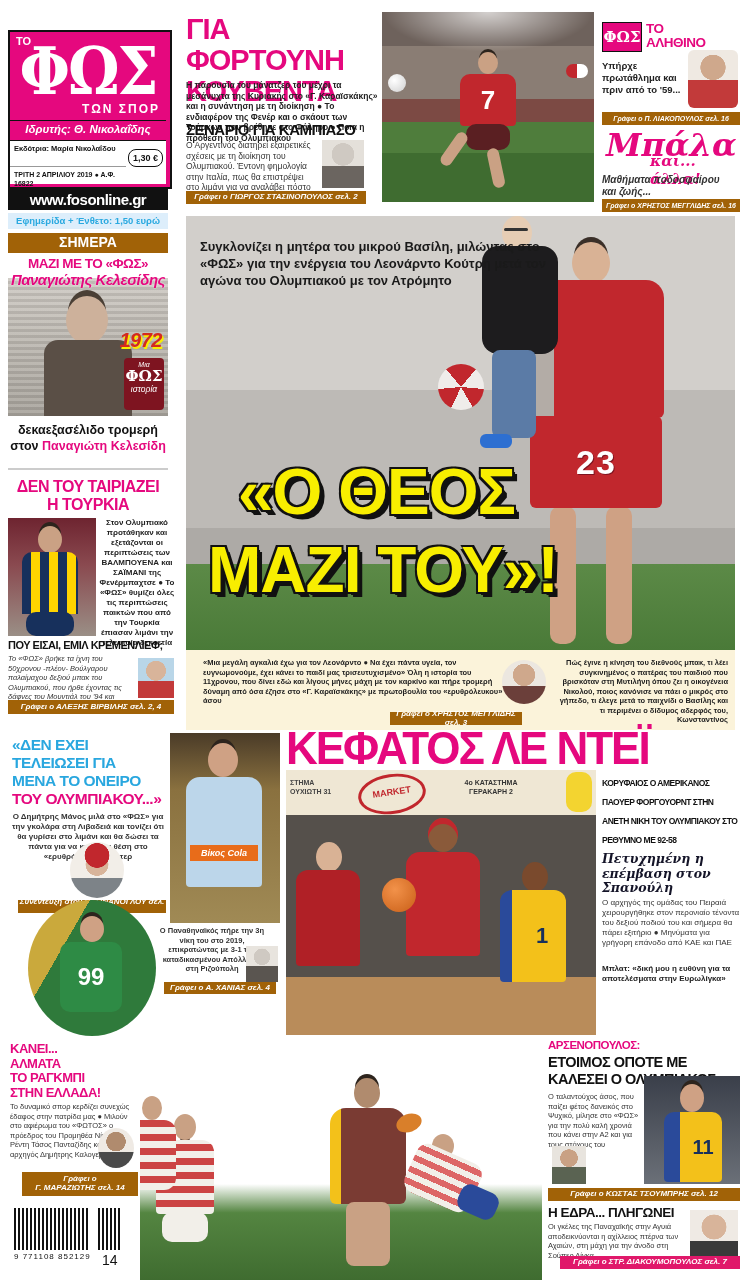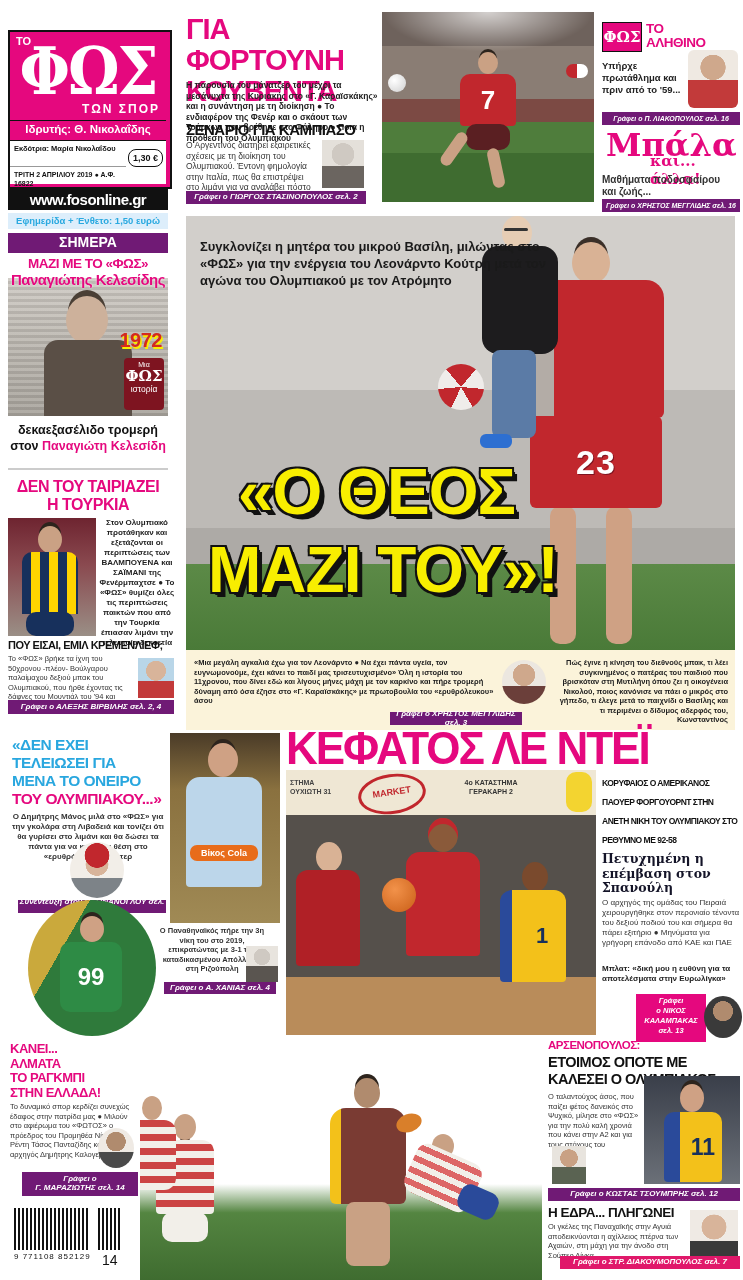--- a/index.html
+++ b/index.html
@@ -1,27 +1,27 @@
 <!DOCTYPE html>
 <html><head>
 <meta charset="utf-8">
 <style>
   html,body{margin:0;padding:0;background:#fff}
   #page{position:relative;width:743px;height:1280px;background:#fff;overflow:hidden;
         font-family:"Liberation Sans",sans-serif;color:#111}
   .abs{position:absolute}
-  .b{font-weight:bold}.i{}.c{text-align:center}.r{text-align:right}
+  .b{font-weight:bold}.i{font-style:italic}.c{text-align:center}.r{text-align:right}
   .hl{font-weight:900;line-height:1.03;letter-spacing:-.5px}
   .mag{color:#e5087e}.cyan{color:#29a7df}
   .t7{font-size:7px;line-height:9px}
   .t75{font-size:7.5px;line-height:9.5px}
   .t8{font-size:8px;line-height:10px}
   .t85{font-size:8.5px;line-height:10.5px}
   .t95{font-size:9.5px;line-height:12px}
-  .bar{background:#701a75;color:#fff;font-weight:bold;font-style:italic;font-size:8px;
+  .bar{background:#a16207;color:#fff;font-weight:bold;font-style:italic;font-size:8px;
        display:flex;align-items:center;justify-content:center;text-align:center;line-height:1.1}
   .photo{position:absolute;overflow:hidden}
   .fig-head{position:absolute;border-radius:50%}
   .fig{position:absolute;border-radius:10px}
   .portrait{position:absolute}
   .serif{font-family:"DejaVu Serif",serif}
   .yellowhead{font-family:"Liberation Sans",sans-serif;font-weight:900;color:#f8ee00;
       text-shadow:3px 3px 0 #111,-2px -2px 0 #111,2px -2px 0 #111,-2px 2px 0 #111,5px 5px 0 #111;
       letter-spacing:-1px;line-height:1}
 </style>
@@ -137,39 +137,39 @@
 
     <div class="fig-head" style="left:252px;top:148px;width:46px;height:46px;z-index:2;background:conic-gradient(#c1272d 0 40deg,#efecea 40deg 95deg,#c1272d 95deg 150deg,#efecea 150deg 205deg,#c1272d 205deg 265deg,#efecea 265deg 320deg,#c1272d 320deg 360deg)"></div>
 
     <div class="abs" style="left:0;bottom:0;width:549px;height:86px;background:linear-gradient(#5c8a47,#4a7a38);z-index:0"></div>
 
     <div class="abs yellowhead" style="left:52px;top:244px;font-size:64px;z-index:5">«Ο ΘΕΟΣ</div>
     <div class="abs yellowhead" style="left:22px;top:322px;font-size:64px;z-index:5">ΜΑΖΙ ΤΟΥ»!</div>
   </div>
 
   <div class="abs" style="left:186px;top:650px;width:549px;height:80px;background:#fbf3da">
-    <div class="abs b t75" style="left:8px;top:8px;width:300px;color:#222">«Μια μεγάλη αγκαλιά έχω για τον Λεονάρντο ● Να έχει πάντα υγεία, τον ευγνωμονούμε, έχει κάνει το παιδί μας τρισευτυχισμένο» Όλη η ιστορία του 11χρονου, που δίνει εδώ και λίγους μήνες μάχη με τον καρκίνο και πήρε τρομερή δύναμη από όσα έζησε στο «Γ. Καραϊσκάκης» με πρωτοβουλία του «ερυθρόλευκου» άσου</div>
+    <div class="abs b t75" style="left:17px;top:8px;width:300px;color:#222">«Μια μεγάλη αγκαλιά έχω για τον Λεονάρντο ● Να έχει πάντα υγεία, τον ευγνωμονούμε, έχει κάνει το παιδί μας τρισευτυχισμένο» Όλη η ιστορία του 11χρονου, που δίνει εδώ και λίγους μήνες μάχη με τον καρκίνο και πήρε τρομερή δύναμη από όσα έζησε στο «Γ. Καραϊσκάκης» με πρωτοβουλία του «ερυθρόλευκου» άσου</div>
     <div class="portrait" style="left:316px;top:10px;width:44px;height:44px;border-radius:50%;background:radial-gradient(circle at 50% 34%,#cfa88c 0 30%,transparent 31%),linear-gradient(#ece7e0 0 60%,#6b3f3a 60% 100%)"></div>
     <div class="abs b t75 r" style="left:368px;top:8px;width:174px;color:#222">Πώς έγινε η κίνηση του διεθνούς μπακ, τι λέει συγκινημένος ο πατέρας του παιδιού που βρισκόταν στη Μυτιλήνη όπου ζει η οικογένεια Νικολού, ποιος κανόνισε να πάει ο μικρός στο γήπεδο, τι έλεγε μετά το παιχνίδι ο Βασίλης και τι περιμένει ο δίδυμος αδερφός του, Κωνσταντίνος</div>
     <div class="abs bar" style="left:204px;top:62px;width:132px;height:13px">Γράφει ο ΧΡΗΣΤΟΣ ΜΕΓΓΛΙΔΗΣ  σελ. 3</div>
   </div>
 
   <div class="abs hl" style="left:12px;top:736px;width:164px;font-size:15.5px;line-height:18px">
     <div class="cyan">«ΔΕΝ ΕΧΕΙ</div>
     <div class="cyan">ΤΕΛΕΙΩΣΕΙ ΓΙΑ</div>
     <div class="cyan">ΜΕΝΑ ΤΟ ΟΝΕΙΡΟ</div>
     <div class="mag">ΤΟΥ ΟΛΥΜΠΙΑΚΟΥ...»</div>
   </div>
   <div class="abs b c t8" style="left:10px;top:812px;width:156px;color:#333">Ο Δημήτρης Μάνος μιλά στο «ΦΩΣ» για την γκολάρα στη Λιβαδειά και τονίζει ότι θα γυρίσει στο λιμάνι και θα δώσει τα πάντα για να κερδίσει θέση στο «ερυθρόλευκο» ρόστερ</div>
   <div class="portrait" style="left:70px;top:842px;width:54px;height:56px;border-radius:50%;background:radial-gradient(circle at 50% 24%,#c1272d 0 24%,transparent 25%),radial-gradient(circle at 50% 40%,#d8b49a 0 26%,transparent 27%),linear-gradient(#f2eee8 0 64%,#7d8388 64% 100%)"></div>
   <div class="abs bar" style="left:18px;top:900px;width:148px;height:13px">Συνέντευξη στον Θ. ΣΙΝΑΝΟΓΛΟΥ  σελ. 15</div>
   <div class="photo" style="left:170px;top:733px;width:110px;height:190px;background:linear-gradient(#4a3b28,#8a713f 30%,#a08a55)">
     <div class="fig-head" style="left:38px;top:10px;width:30px;height:34px;background:#cfa184;box-shadow:0 -6px 0 -2px #2d241d"></div>
     <div class="fig" style="left:16px;top:44px;width:76px;height:110px;background:#bcd6ea;border-radius:14px 14px 4px 4px"></div>
-    <div class="abs b i c" style="left:20px;top:112px;width:68px;height:16px;background:#e86c1a;color:#fff;font-size:9px;line-height:16px;border-radius:7px">Βίκος Cola</div>
+    <div class="abs b i c" style="left:20px;top:112px;width:68px;height:16px;background:#e86c1a;color:#fff;font-size:9px;line-height:16px;border-radius:0">Βίκος Cola</div>
   </div>
 
   <div class="photo" style="left:28px;top:900px;width:128px;height:136px;border-radius:50%;background:linear-gradient(120deg,#caa93c 0 30%,#2f7a3b 30% 100%)">
     <div class="fig-head" style="left:52px;top:16px;width:24px;height:26px;background:#cfa184;box-shadow:0 -5px 0 -1px #2d241d"></div>
     <div class="fig c" style="left:32px;top:42px;width:62px;height:70px;background:#2e8b45;border-radius:10px;color:#fff">
       <span class="b" style="font-size:24px;line-height:70px">99</span>
     </div>
   </div>
   <div class="abs b c t75" style="left:158px;top:926px;width:108px;color:#333">Ο Παναθηναϊκός πήρε την 3η νίκη του στο 2019, επικρατώντας με 3-1 του καταδικασμένου Απόλλωνα στη Ριζούπολη</div>
   <div class="portrait" style="left:246px;top:946px;width:32px;height:36px;background:radial-gradient(circle at 50% 30%,#cfc9c2 0 27%,transparent 28%),linear-gradient(#e8e4de 0 55%,#5a5550 55% 100%)"></div>
@@ -191,29 +191,20 @@
 
     <div class="fig-head" style="left:236px;top:92px;width:26px;height:30px;background:#7a4a2d"></div>
     <div class="fig c" style="left:214px;top:120px;width:66px;height:92px;background:linear-gradient(90deg,#2a4a9a 0 18%,#f3c11a 18% 100%);border-radius:12px 12px 4px 4px;color:#17305c">
       <span class="b" style="font-size:22px;line-height:92px;margin-left:18px">1</span>
     </div>
   </div>
   <div class="abs hl" style="left:602px;top:774px;width:138px;font-size:8.5px;line-height:19px;color:#111">ΚΟΡΥΦΑΙΟΣ Ο ΑΜΕΡΙΚΑΝΟΣ ΠΑΟΥΕΡ ΦΟΡΓΟΥΟΡΝΤ ΣΤΗΝ ΑΝΕΤΗ ΝΙΚΗ ΤΟΥ ΟΛΥΜΠΙΑΚΟΥ ΣΤΟ ΡΕΘΥΜΝΟ ΜΕ 92-58</div>
   <div class="abs serif b i" style="left:602px;top:852px;width:130px;font-size:12.5px;line-height:14.5px;color:#141428">Πετυχημένη η επέμβαση στον Σπανούλη</div>
   <div class="abs t8" style="left:602px;top:898px;width:140px;color:#333">Ο αρχηγός της ομάδας του Πειραιά χειρουργήθηκε στον περονιαίο τένοντα του δεξιού ποδιού του και σήμερα θα πάρει εξιτήριο ● Μηνύματα για γρήγορη επάνοδο από ΚΑΕ και ΠΑΕ</div>
   <div class="abs b t8" style="left:602px;top:964px;width:138px;color:#222">Μπλατ: «δική μου η ευθύνη για τα αποτελέσματα στην Ευρωλίγκα»</div>
-  <div class="abs" style="left:636px;top:994px;width:106px;height:46px">
-    <div class="abs c" style="left:0;top:0;width:70px;height:46px;background:#e5087e;color:#fff;font-weight:bold;font-style:italic;font-size:7.5px;line-height:10px;padding-top:2px">
-      <div>Γράφει</div>
-      <div>ο ΝΙΚΟΣ</div>
-      <div>ΚΑΛΑΜΠΑΚΑΣ</div>
-      <div>σελ. 13</div>
-    </div>
-    <div class="portrait" style="left:68px;top:2px;width:38px;height:42px;border-radius:50%;background:radial-gradient(circle at 50% 36%,#b08b6e 0 30%,transparent 31%),linear-gradient(#3a3a3a 0 100%)"></div>
-  </div>
 
   <div class="abs hl mag" style="left:10px;top:1042px;width:128px;font-size:13px;line-height:14.5px">
     <div>ΚΑΝΕΙ...</div>
     <div>ΑΛΜΑΤΑ</div>
     <div>ΤΟ ΡΑΓΚΜΠΙ</div>
     <div>ΣΤΗΝ ΕΛΛΑΔΑ!</div>
   </div>
   <div class="abs t75" style="left:10px;top:1102px;width:128px;color:#333">Το δυναμικό σπορ κερδίζει συνεχώς έδαφος στην πατρίδα μας ● Μιλούν στο αφιέρωμα του «ΦΩΤΟΣ» ο πρόεδρος του Προμηθέα Νίκαιας-Ρέντη Τάσος Πανταζίδης και ο αρχηγός Δημήτρης Καλογερόπουλος</div>
   <div class="portrait" style="left:98px;top:1128px;width:36px;height:40px;border-radius:50%;background:radial-gradient(circle at 50% 34%,#b08b6e 0 30%,transparent 31%),linear-gradient(#efeae4 0 60%,#4a4a4a 60% 100%)"></div>
   <div class="abs bar" style="left:22px;top:1172px;width:116px;height:24px;flex-direction:column">
@@ -251,21 +242,21 @@
   <div class="abs hl mag" style="left:548px;top:1040px;font-size:11.5px">ΑΡΣΕΝΟΠΟΥΛΟΣ:</div>
   <div class="abs hl" style="left:548px;top:1054px;width:194px;font-size:14.5px;line-height:17px;color:#111">
     <div>ΕΤΟΙΜΟΣ ΟΠΟΤΕ ΜΕ</div>
     <div>ΚΑΛΕΣΕΙ Ο ΟΛΥΜΠΙΑΚΟΣ</div>
   </div>
   <div class="abs t75" style="left:548px;top:1092px;width:92px;color:#333">Ο ταλαντούχος άσος, που παίζει φέτος δανεικός στο Ψυχικό, μίλησε στο «ΦΩΣ» για την πολύ καλή χρονιά που κάνει στην Α2 και για τους στόχους του</div>
   <div class="portrait" style="left:552px;top:1146px;width:34px;height:38px;background:radial-gradient(circle at 50% 32%,#c9a184 0 28%,transparent 29%),linear-gradient(#e8e4de 0 56%,#5a6352 56% 100%)"></div>
   <div class="photo" style="left:644px;top:1076px;width:96px;height:108px;background:linear-gradient(#3a3f4a,#6b7078)">
     <div class="fig-head" style="left:36px;top:8px;width:24px;height:28px;background:#cfa184;box-shadow:0 -5px 0 -1px #2d241d"></div>
     <div class="fig c" style="left:20px;top:36px;width:58px;height:70px;background:linear-gradient(90deg,#2a4a9a 0 28%,#f3c11a 28% 100%);border-radius:10px 10px 4px 4px;color:#17305c">
-      <span class="b" style="font-size:23px;line-height:70px;margin-left:20px">11</span>
+      <span class="b" style="font-size:20px;line-height:70px;margin-left:20px">11</span>
     </div>
   </div>
   <div class="abs bar" style="left:548px;top:1188px;width:192px;height:13px">Γράφει ο ΚΩΣΤΑΣ ΤΣΟΥΜΠΡΗΣ σελ. 12</div>
 
   <div class="abs hl" style="left:548px;top:1206px;width:160px;font-size:13.5px;color:#111">Η ΕΔΡΑ... ΠΛΗΓΩΝΕΙ</div>
   <div class="abs t75" style="left:548px;top:1222px;width:134px;color:#333">Οι γκέλες της Παναχαϊκής στην Αγυιά αποδεικνύονται η αχίλλειος πτέρνα των Αχαιών, στη μάχη για την άνοδο στη Σούπερ Λίγκα</div>
   <div class="portrait" style="left:690px;top:1210px;width:48px;height:50px;background:radial-gradient(circle at 50% 34%,#d8b49a 0 30%,transparent 31%),linear-gradient(#efeae4 0 62%,#3a3a3a 62% 100%)"></div>
   <div class="abs bar" style="left:560px;top:1256px;width:180px;height:13px;background:#e0186a">Γράφει ο ΣΤΡ. ΔΙΑΚΟΥΜΟΠΟΥΛΟΣ  σελ. 7</div>
 
 </div>

